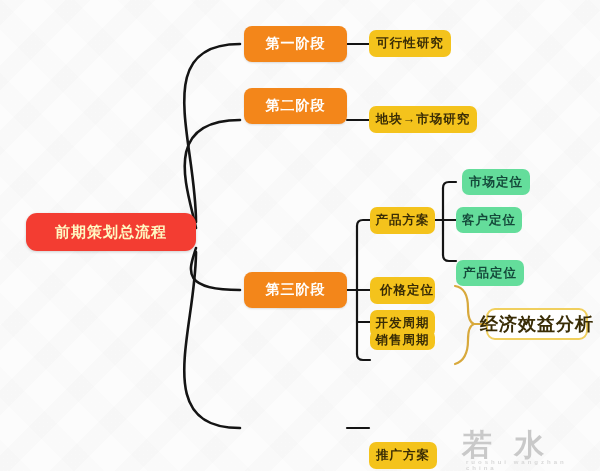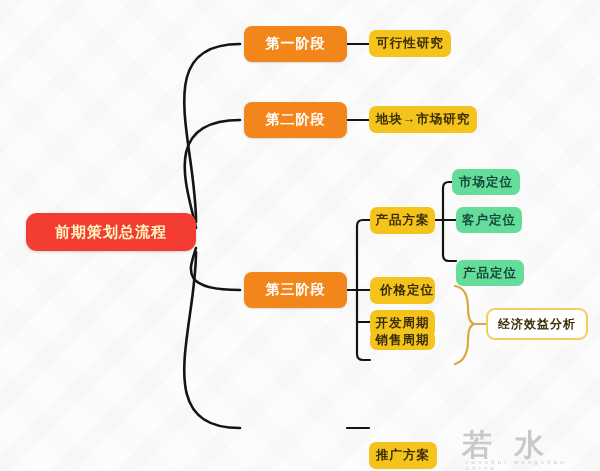--- a/index.html
+++ b/index.html
@@ -51,21 +51,21 @@
     background:#64dd9b;
     color:#14493a;
     border-radius:7px;
     font-size:12.5px;
   }
   .outline-box{
     background:rgba(255,255,255,0.92);
     color:#3a2d06;
     border:2px solid #f0cf5e;
     border-radius:9px;
-    font-size:12px;
+    font-size:18px;
     font-weight:bold;
   }
   .watermark{
     position:absolute;
     color:#c9c9c9;
     font-weight:bold;
     letter-spacing:7px;
     user-select:none;
   }
   .wm-main{font-size:30px;}
@@ -113,36 +113,36 @@
     <span>前期策划总流程</span>
   </div>
 
   <div class="node stage" style="left:244px;top:26px;width:103px;height:36px;">
     <span>第一阶段</span>
   </div>
   <div class="node leaf-yellow" style="left:369px;top:30px;width:82px;height:27px;">
     <span>可行性研究</span>
   </div>
 
-  <div class="node stage" style="left:244px;top:102px;width:103px;height:36px;">
+  <div class="node stage" style="left:244px;top:88px;width:103px;height:36px;">
     <span>第二阶段</span>
   </div>
   <div class="node leaf-yellow" style="left:369px;top:106px;width:108px;height:27px;">
     <span>地块→市场研究</span>
   </div>
 
   <div class="node stage" style="left:244px;top:272px;width:103px;height:36px;">
     <span>第三阶段</span>
   </div>
 
   <div class="node leaf-yellow" style="left:370px;top:207px;width:65px;height:27px;">
     <span>产品方案</span>
   </div>
 
-  <div class="node leaf-green" style="left:452px;top:169px;width:68px;height:26px;">
+  <div class="node leaf-green" style="left:462px;top:169px;width:68px;height:26px;">
     <span>市场定位</span>
   </div>
   <div class="node leaf-green" style="left:456px;top:207px;width:66px;height:26px;">
     <span>客户定位</span>
   </div>
   <div class="node leaf-green" style="left:456px;top:260px;width:68px;height:26px;">
     <span>产品定位</span>
   </div>
 
   <div class="node leaf-yellow" style="left:370px;top:277px;width:65px;height:27px;padding-left:9px;">

